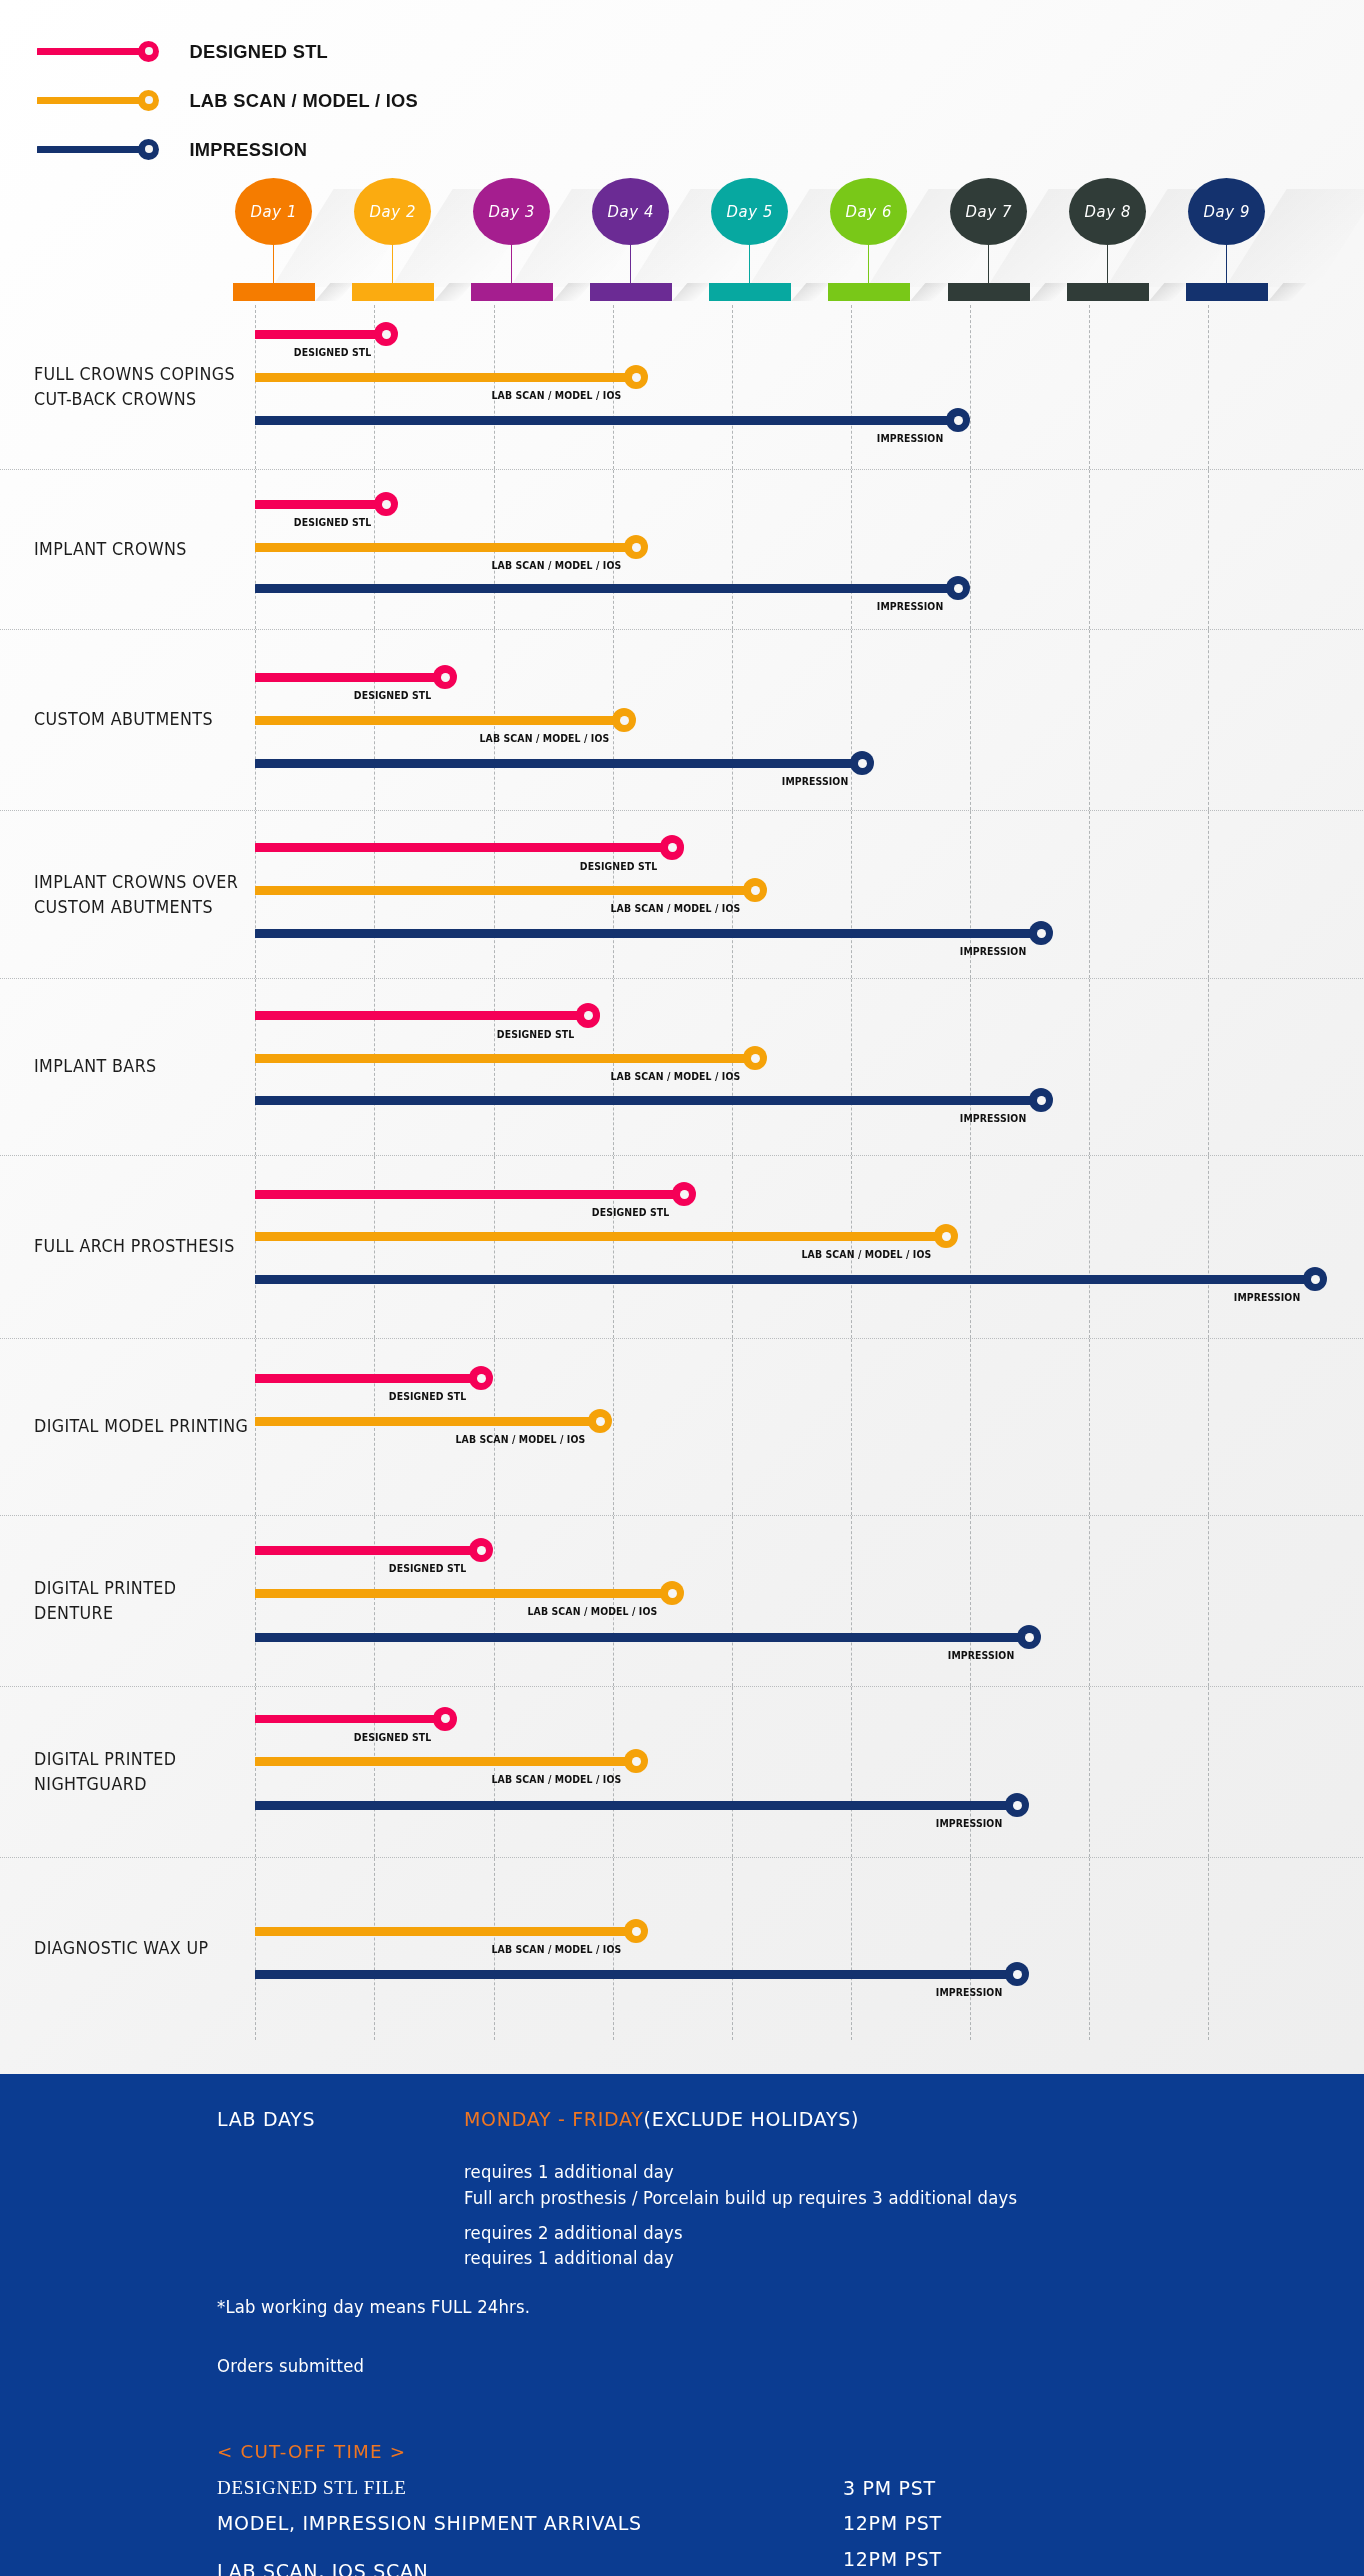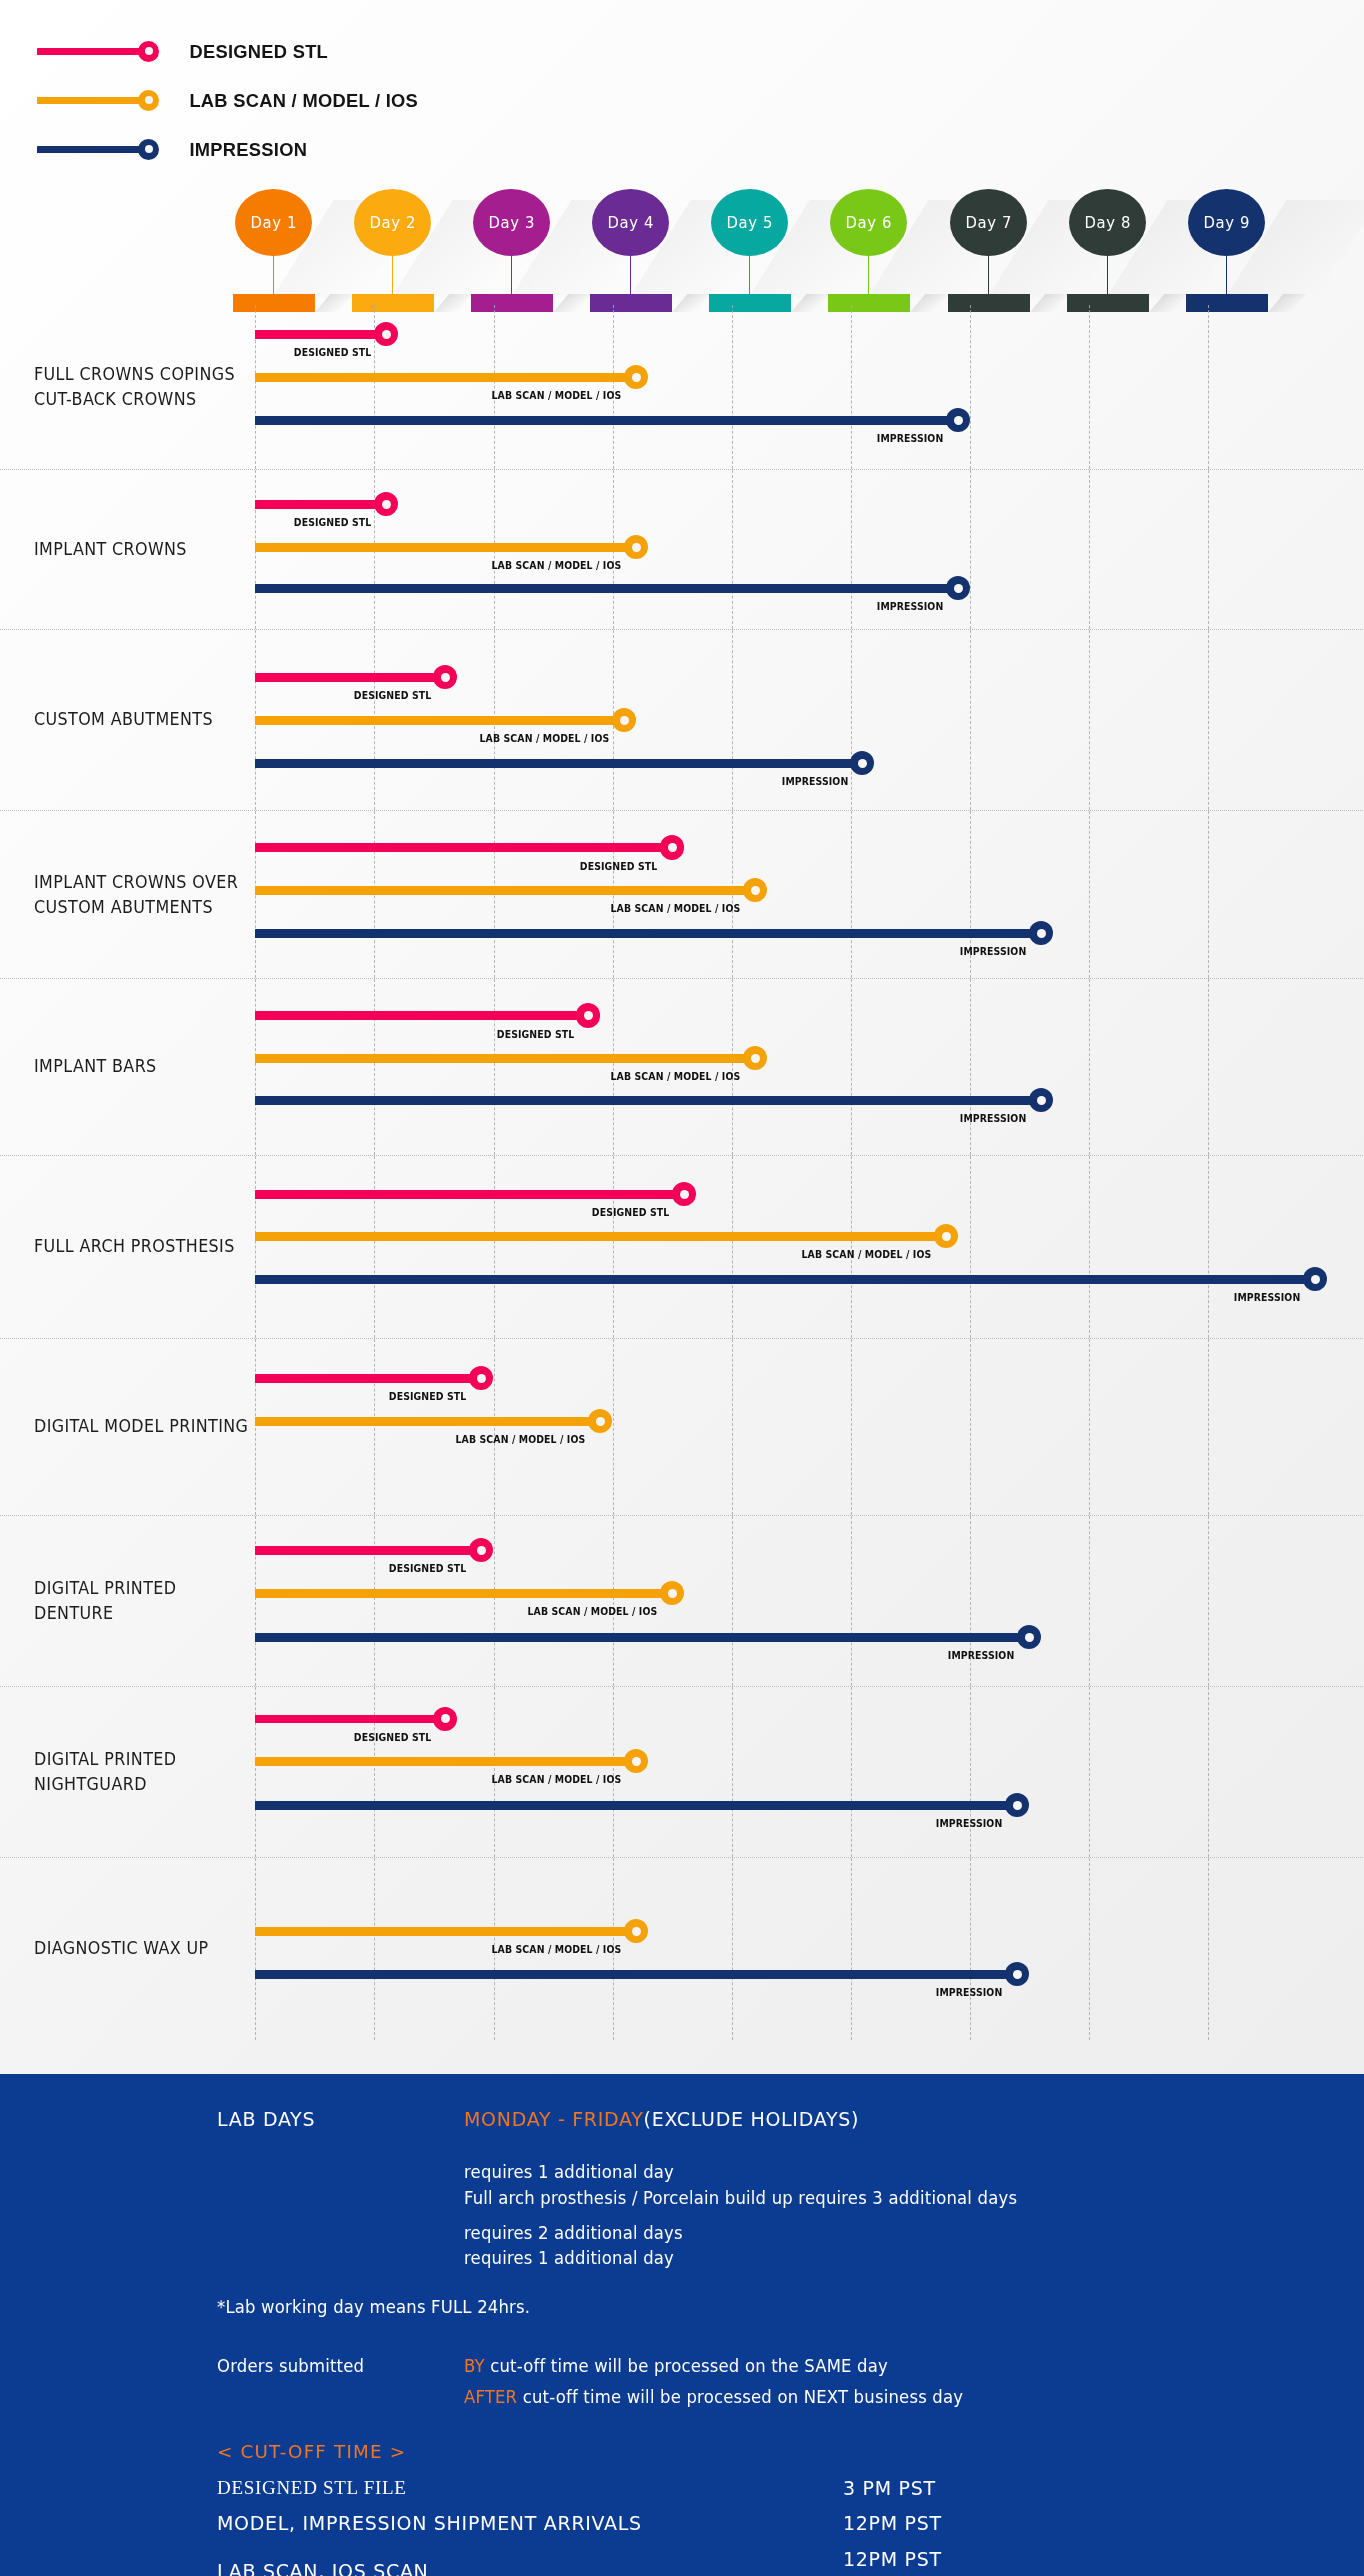--- a/index.html
+++ b/index.html
@@ -69,23 +69,24 @@
   
   .days {
     position: absolute;
     top: 177px;
     left: 0;
     width: 1365px;
     height: 128px;
   }
   .day {
     position: absolute;
-    top: 12px;
+    top: 1px;
     width: 86px;
     height: 128px;
+    font-style: italic;
   }
   .day-bubble {
     position: absolute;
     left: 4.3px; top: 0;
     width: 77px;
     height: 67px;
     border-radius: 50%;
     display: flex;
     align-items: center;
     justify-content: center;
@@ -672,24 +673,20 @@
         <div class="f-text" style="height: 19px; margin-bottom: 6.7px;">requires 1 additional day</div>
       </div>
 
     <div class="f-block f-col-a" style="top:222px;">
       <div class="f-text">*Lab working day means FULL 24hrs.</div>
     </div>
 
     <div class="f-block f-col-a" style="top:281px;">
       <div class="f-text">Orders submitted</div>
     </div>
-    <div class="f-block f-col-b" style="top:281px;" id="orders-lines">
-        <div class="f-text" style="margin-bottom: 9.8px;"><span class="accent">BY</span><span> cut-off time will be processed on the SAME day</span></div>
-        <div class="f-text" style="margin-bottom: 9.8px;"><span class="accent">AFTER</span><span> cut-off time will be processed on NEXT business day</span></div>
-      </div>
 
     <div class="f-block f-col-a" style="top:367px;">
       <div class="f-cutoff-head">&lt; CUT-OFF TIME &gt;</div>
     </div>
 
     <div class="f-block f-col-a" style="top:403px;" id="cutoff-items">
         <div class="f-title" style="margin-bottom: 13.4px; font-family: Liberation Serif, serif;">DESIGNED STL FILE</div>
         <div class="f-title" style="margin-bottom: 26px;">MODEL, IMPRESSION SHIPMENT ARRIVALS</div>
         <div class="f-title" style="margin-bottom: 16px;">LAB SCAN, IOS SCAN</div>
       </div>

